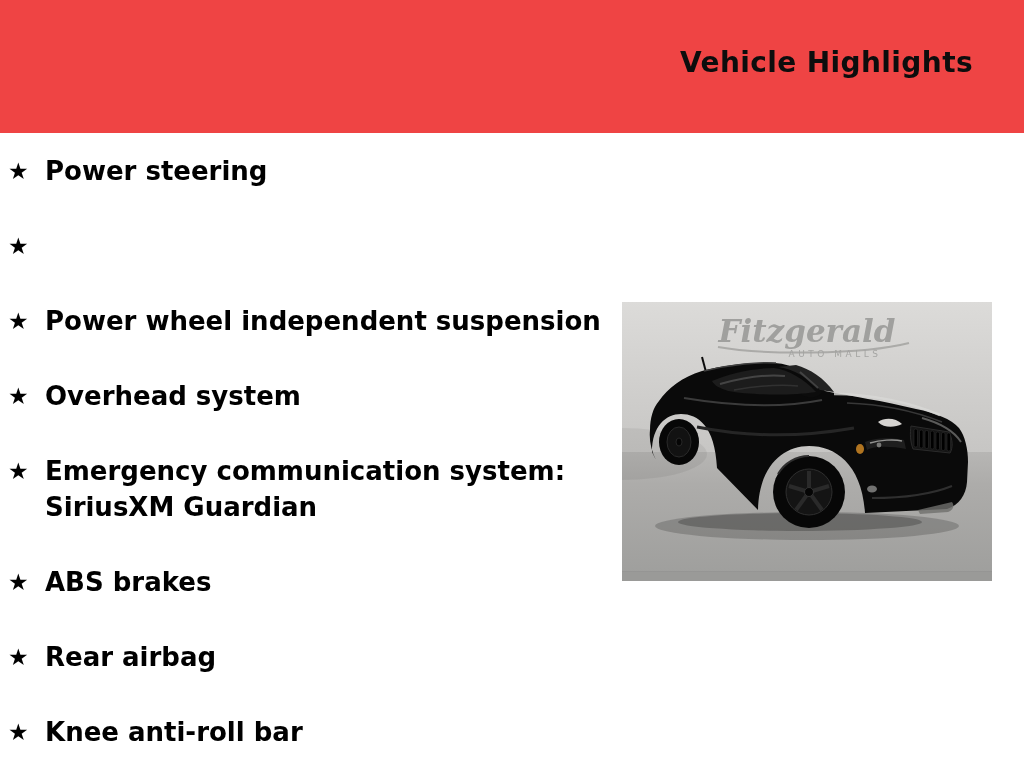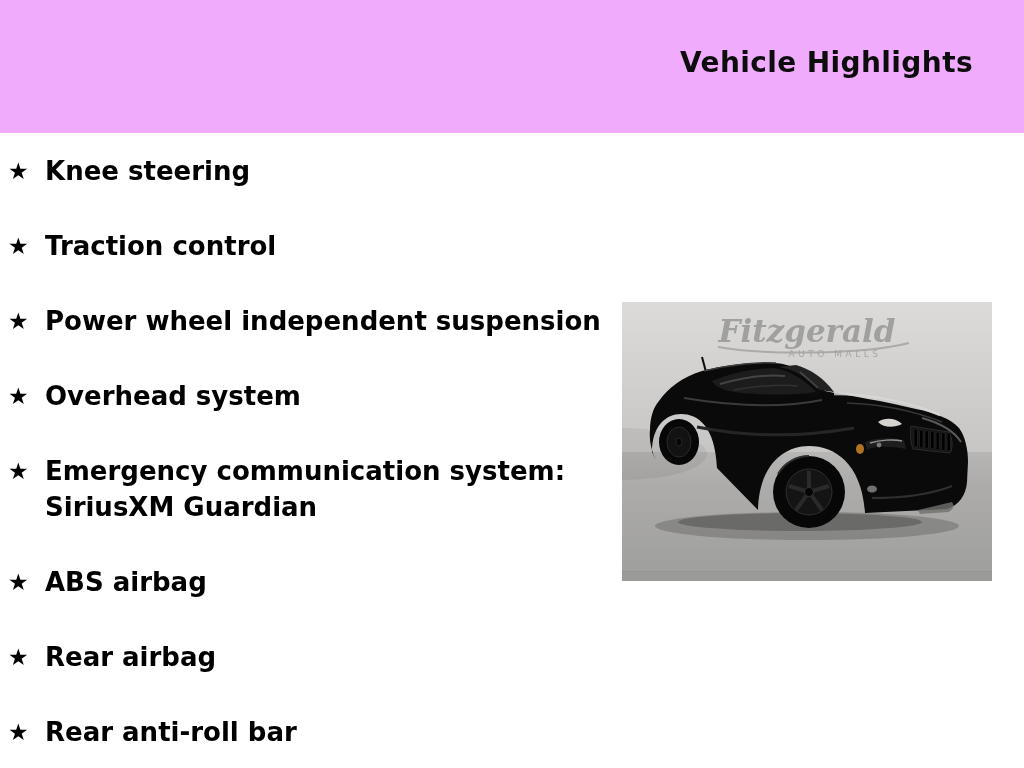--- a/index.html
+++ b/index.html
@@ -33,56 +33,55 @@
   .photo {
     position:absolute; left:622px; top:302px; width:370px; height:336px;
   }
   .photo svg { display:block; }
 </style>
 </head>
 <body>
 
 <div class="stage">
 
-  <div class="band" id="band" style="background: #f0abfc;">
+  <div class="band" id="band" style="background: #ef4444;">
     <h1 id="band-title" style="color: rgb(13, 13, 13);">Vehicle Highlights</h1>
   </div>
 
   <ul class="features">
     <li>
       <span class="star">★</span>
-      <span class="txt">Knee steering</span>
+      <span class="txt">Power steering</span>
     </li>
     <li>
       <span class="star">★</span>
-      <span class="txt">Traction control</span>
     </li>
     <li>
       <span class="star">★</span>
       <span class="txt">Power wheel independent suspension</span>
     </li>
     <li>
       <span class="star">★</span>
       <span class="txt">Overhead system</span>
     </li>
     <li>
       <span class="star">★</span>
       <span class="txt">Emergency communication system: SiriusXM Guardian</span>
     </li>
     <li>
       <span class="star">★</span>
-      <span class="txt">ABS airbag</span>
+      <span class="txt">ABS brakes</span>
     </li>
     <li>
       <span class="star">★</span>
       <span class="txt">Rear airbag</span>
     </li>
     <li>
       <span class="star">★</span>
-      <span class="txt">Rear anti-roll bar</span>
+      <span class="txt">Knee anti-roll bar</span>
     </li>
   </ul>
 
   <div class="photo">
     <svg width="370" height="279" viewBox="0 0 370 279" xmlns="http://www.w3.org/2000/svg">
       <defs>
         <linearGradient id="wallG" x1="0" y1="0" x2="0" y2="1">
           <stop offset="0" stop-color="#dcdbd9"></stop>
           <stop offset="1" stop-color="#c6c5c3"></stop>
         </linearGradient>

